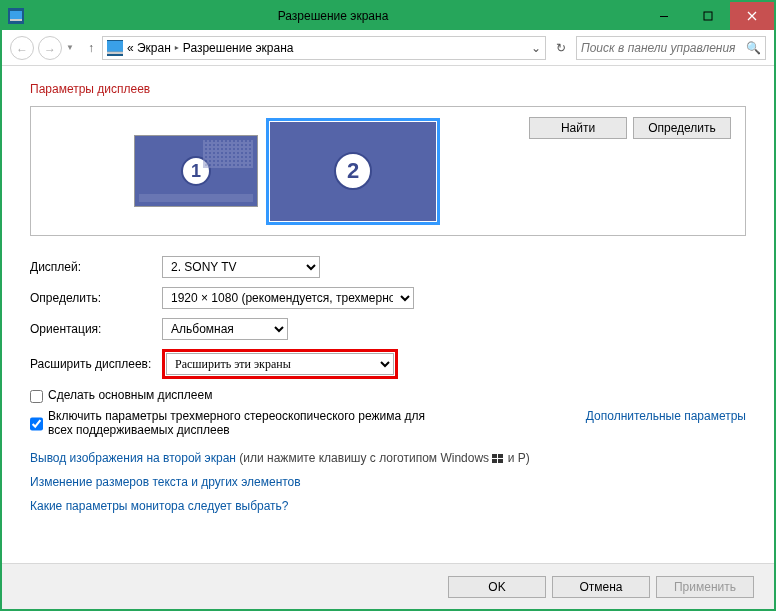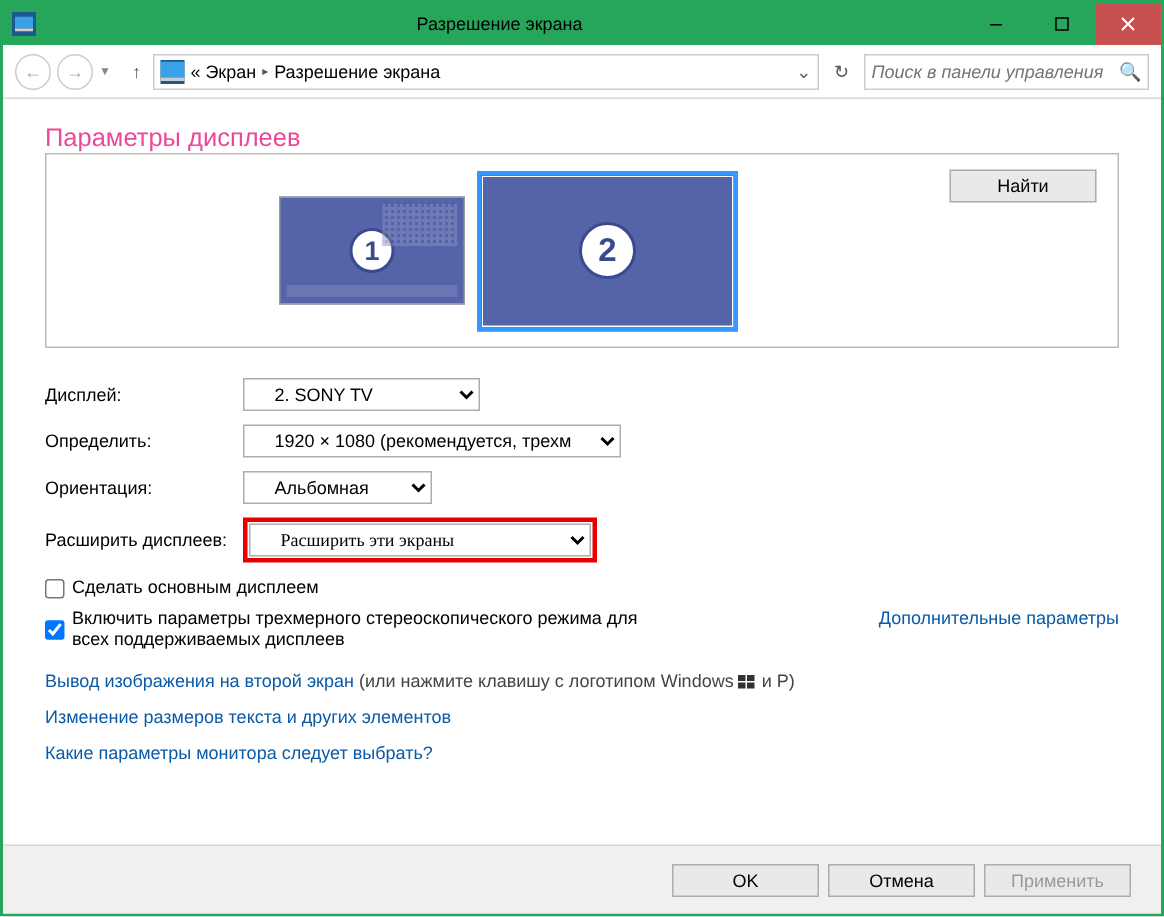--- a/index.html
+++ b/index.html
@@ -20,35 +20,35 @@
 .addr-bar { flex: 1; height: 24px; border: 1px solid #ccc; display: flex; align-items: center; padding: 0 4px; gap: 4px; }
 .addr-icon { width: 16px; height: 16px; background: #1a5a8a; display: flex; align-items: center; justify-content: center; }
 .addr-sep { color: #555; font-size: 8px; }
 .addr-txt { color: #000; }
 .addr-end { margin-left: auto; display: flex; align-items: center; gap: 6px; color: #555; }
 .refresh-btn { padding: 0 6px; color: #555; }
 .search-box { width: 190px; height: 24px; border: 1px solid #ccc; display: flex; align-items: center; padding: 0 4px; }
 .search-box input { border: none; outline: none; width: 100%; font-size: 12px; color: #888; font-style: italic; }
 .search-ic { color: #888; }
 .content { flex: 1; padding: 16px 28px 10px 28px; overflow: hidden; }
-.heading { color: #ec4899; font-size: 17px; }
+.heading { color: #b91c1c; font-size: 12px; margin-bottom: 10px; }
 .preview-box { border: 1px solid #bbb; height: 130px; display: flex; padding: 10px 14px; margin-bottom: 20px; }
 .monitors { flex: 1; display: flex; align-items: center; justify-content: center; gap: 8px; }
 .mon { background: #5564a8; border: 1px solid #999; position: relative; display: flex; align-items: center; justify-content: center; }
 .mon-1 { width: 124px; height: 72px; }
 .mon-2 { width: 174px; height: 107px; border: 3px solid #3399ff; box-shadow: 0 0 0 1px #fff inset; }
 .mon-badge { width: 30px; height: 30px; border-radius: 50%; background: #fff; border: 2px solid #3b4a8e; color: #3b4a8e; font-weight: bold; font-size: 18px; display: flex; align-items: center; justify-content: center; }
 .mon-2 .mon-badge { width: 38px; height: 38px; font-size: 22px; }
 .mon-1 .deco { position: absolute; right: 4px; top: 4px; width: 50px; height: 28px; background: repeating-linear-gradient(0deg,#8891c4 0 2px,#5564a8 2px 4px), repeating-linear-gradient(90deg,#8891c4 0 2px,#5564a8 2px 4px); background-blend-mode: lighten; opacity:.5; }
 .mon-1 .deco2 { position: absolute; left: 4px; bottom: 4px; right: 4px; height: 8px; background: #8891c4; opacity:.4; }
 .side-btns { display: flex; flex-direction: row; gap: 6px; }
 .winbtn { width: 98px; height: 22px; border: 1px solid #adadad; background: #e9e9e9; font-size: 12px; cursor: pointer; }
 .form-row { display: flex; align-items: center; margin-bottom: 9px; }
 .form-label { width: 132px; }
-select { height: 22px; border: 1px solid #adadad; font-size: 12px; padding: 0 16px; background: #fff; }
+select { height: 22px; border: 1px solid #adadad; font-size: 12px; padding: 0 4px; background: #fff; }
 .sel-display { width: 158px; }
 .sel-res { width: 252px; }
 .sel-orient { width: 126px; }
 .sel-multi-wrap { border: 3px solid #e80000; padding: 1px; display: inline-block; }
 .sel-multi { width: 228px; font-family: Liberation Serif, serif; }
 .chk-row { display: flex; align-items: flex-start; gap: 5px; margin-top: 6px; margin-bottom: 6px; }
 .chk-row input { margin-top: 2px; }
 .chk-row .txt { flex: 1; }
 .chk-3d-row { display: flex; align-items: flex-start; }
 .chk-3d-row .lhs { display: flex; gap: 5px; width: 420px; }
@@ -129,20 +129,21 @@
           <div class="deco"></div>
             <div class="deco2"></div>
           <div class="mon-badge">1</div>
         </div>
         <div class="mon mon-2">
           <div class="mon-badge">2</div>
         </div>
       </div>
       <div class="side-btns">
         <button class="winbtn">Найти</button>
+        <button class="winbtn">Определить</button>
       </div>
     </div>
 
     <div class="form-row">
       <div class="form-label">Дисплей:</div>
       <select class="sel-display"><option>2. SONY TV</option></select>
     </div>
     <div class="form-row">
       <div class="form-label">Определить:</div>
       <select class="sel-res"><option>1920 × 1080 (рекомендуется, трехмерное)</option></select>

